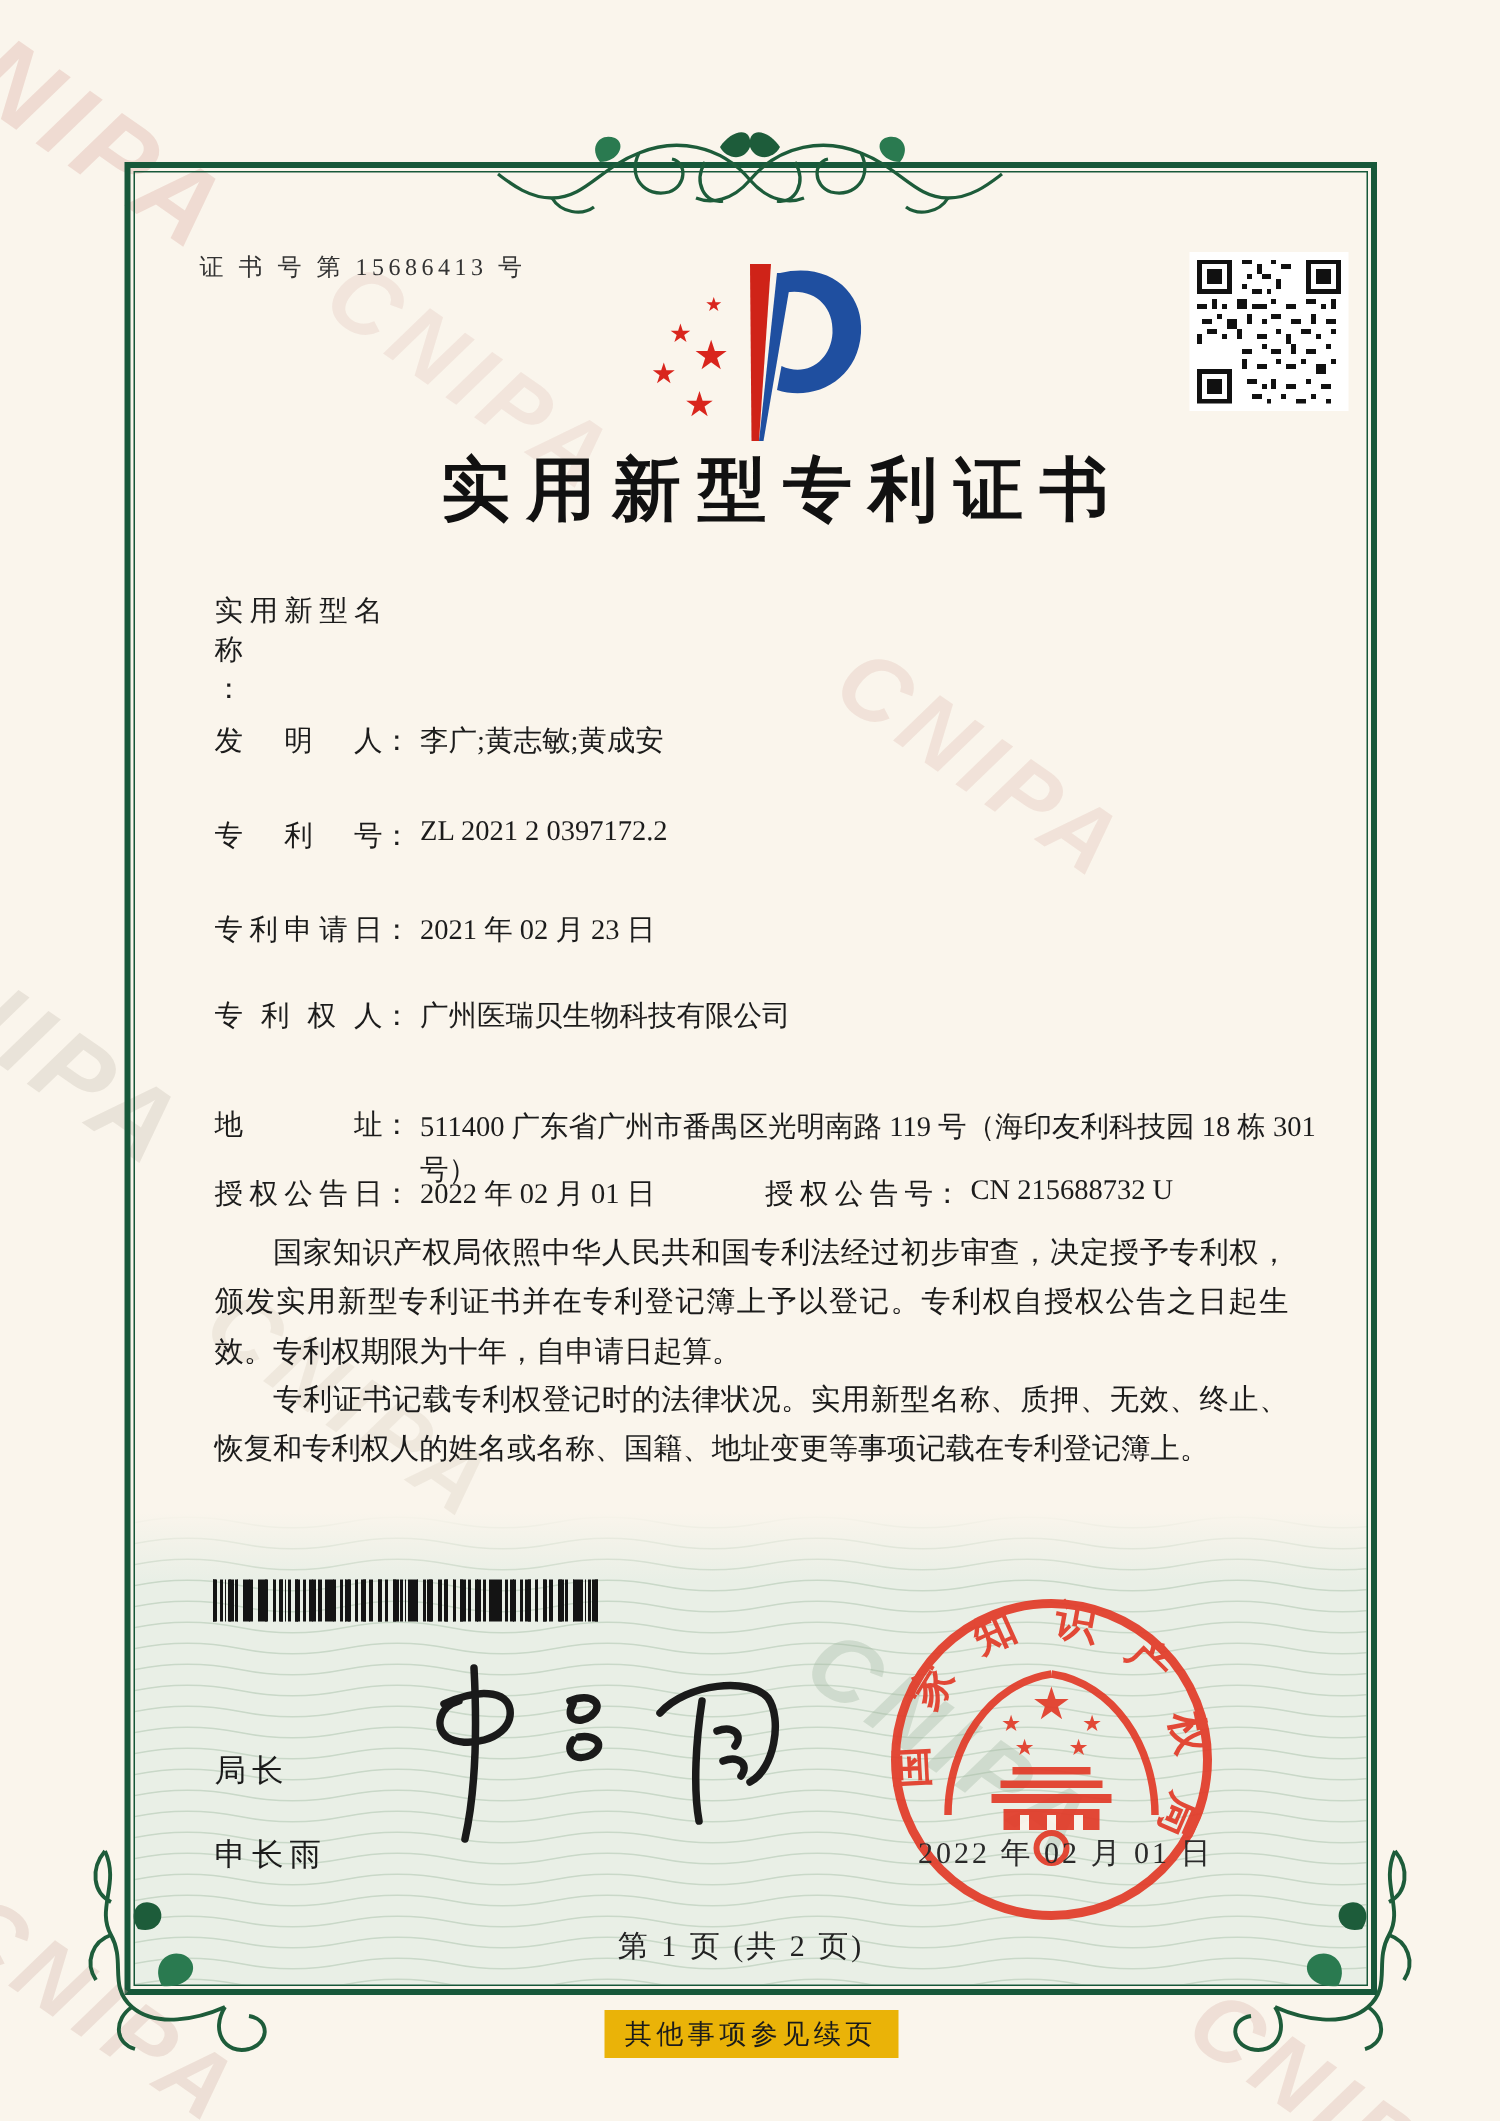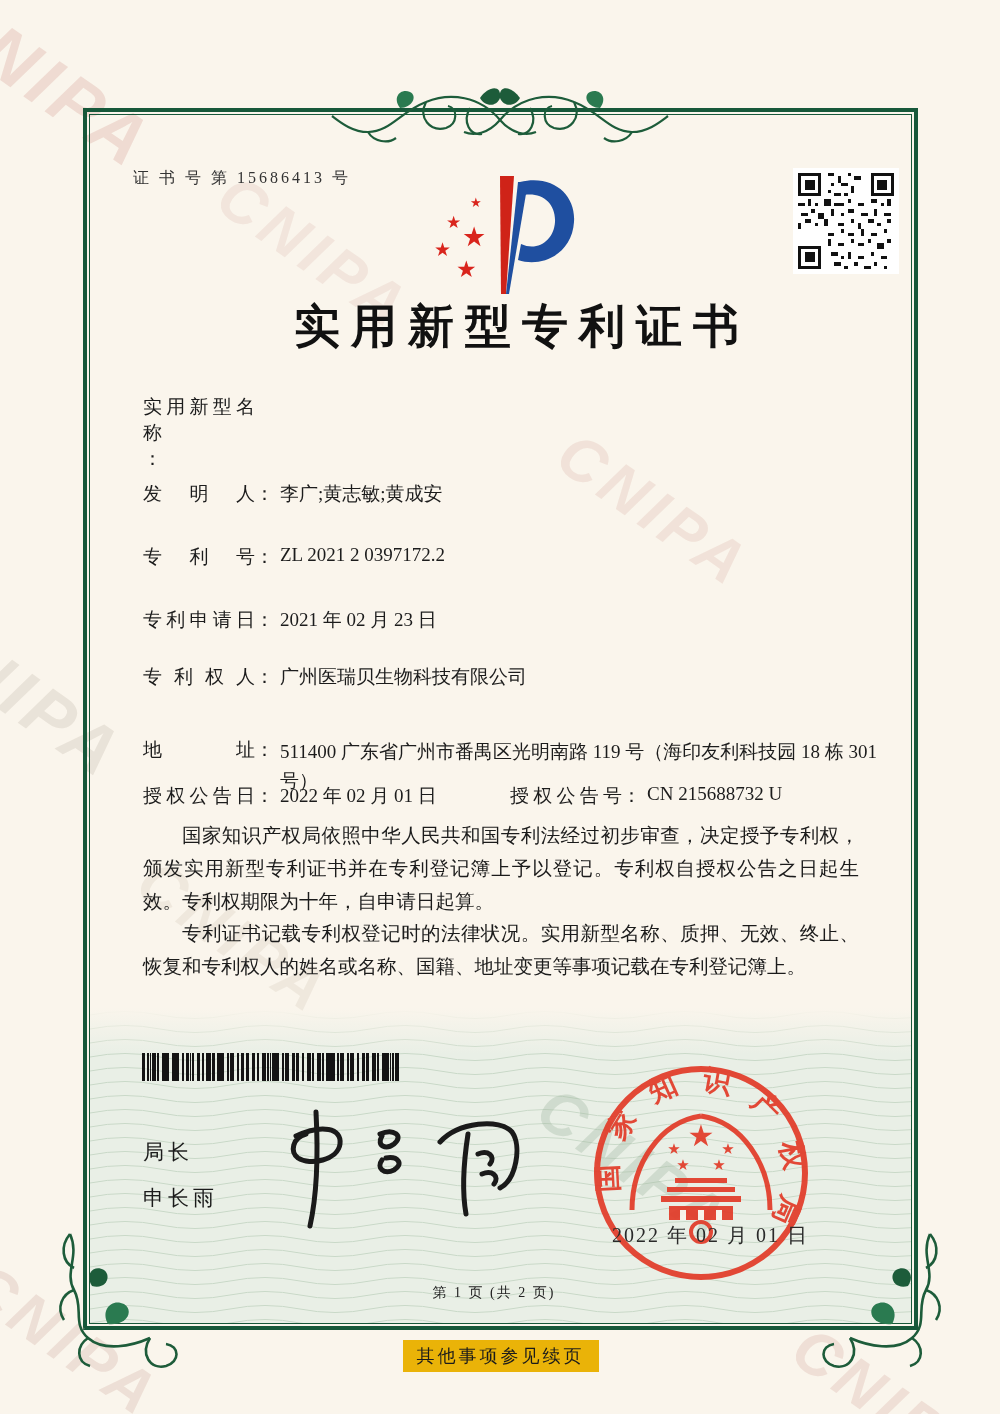--- a/index.html
+++ b/index.html
@@ -51,25 +51,25 @@
   .paras p{margin:0;text-indent:2em;}
   
   .barcode{
     position:absolute;left:142px;top:1053px;width:258px;height:28px;z-index:5;
     background-image:
       repeating-linear-gradient(90deg,#141414 0 2px,transparent 2px 5px),
       repeating-linear-gradient(90deg,#141414 0 1px,transparent 1px 8px),
       repeating-linear-gradient(90deg,#141414 0 3px,transparent 3px 11px);
   }
   .director{position:absolute;left:143px;top:1138px;z-index:5;font-size:21px;letter-spacing:4px;color:#1b1b1b;}
-  .director div{margin-bottom:18px;}
+  .director div{margin-bottom:18px;margin-top:28px;}
   .signature{position:absolute;left:262px;top:1100px;z-index:6;}
   .seal{position:absolute;left:588px;top:1060px;z-index:6;}
   .seal-date{position:absolute;left:612px;top:1222px;z-index:7;font-size:20px;letter-spacing:2px;color:#2a2a2a;}
-  .page-info{position:absolute;left:83px;width:822px;top:1284px;text-align:center;font-size:14px;letter-spacing:2px;color:#222;z-index:5;}
+  .page-info{position:absolute;left:83px;width:822px;top:1284px;text-align:center;font-size:20px;letter-spacing:2px;color:#222;z-index:5;}
   .foot-note{position:absolute;left:83px;width:835px;top:1340px;text-align:center;z-index:5;}
   .foot-note span{display:inline-block;background:#eab308;padding:4px 14px;font-size:18px;letter-spacing:3px;color:#1b1b1b;}
 </style>
 </head>
 <body>
 
 <div class="page">
 
   <div class="wm" style="left:-35px;top:-25px;font-size:72px;color:rgba(214,160,150,0.30);">CNIPA</div>
   <div class="wm" style="left:245px;top:160px;font-size:62px;color:rgba(216,172,162,0.22);">CNIPA</div>

